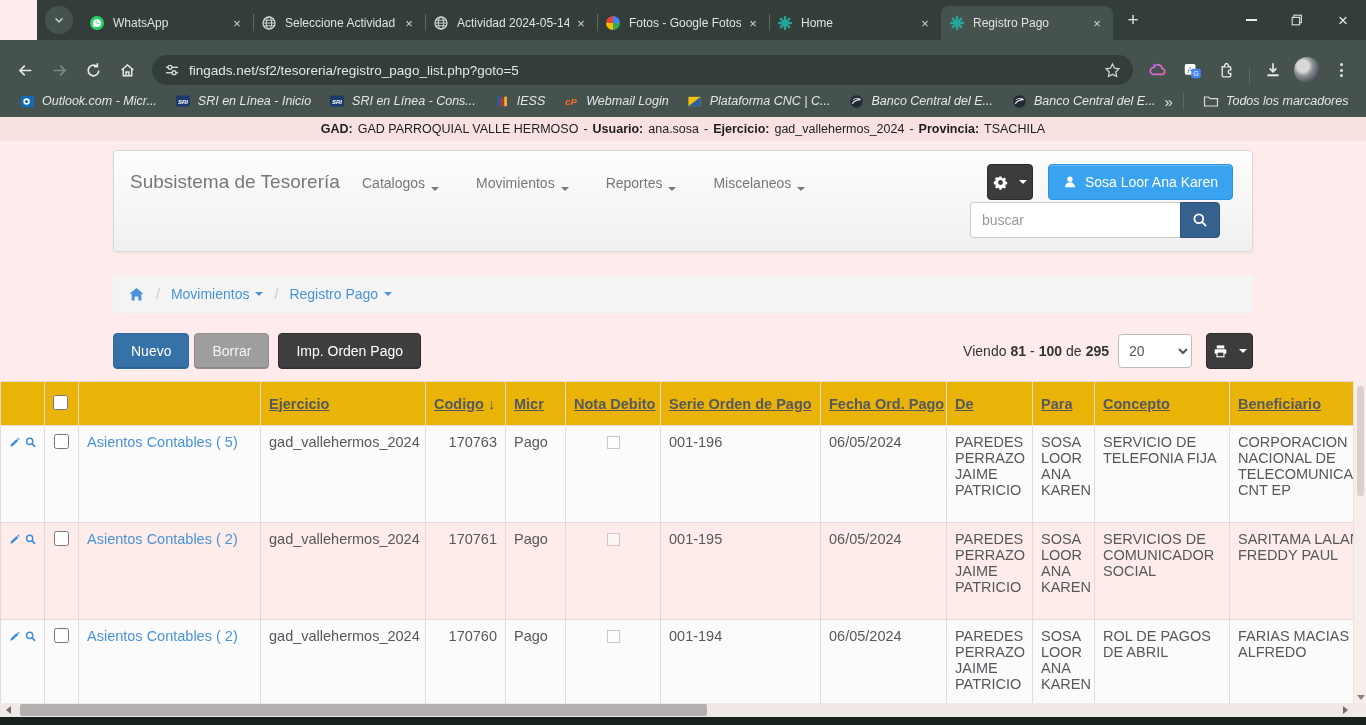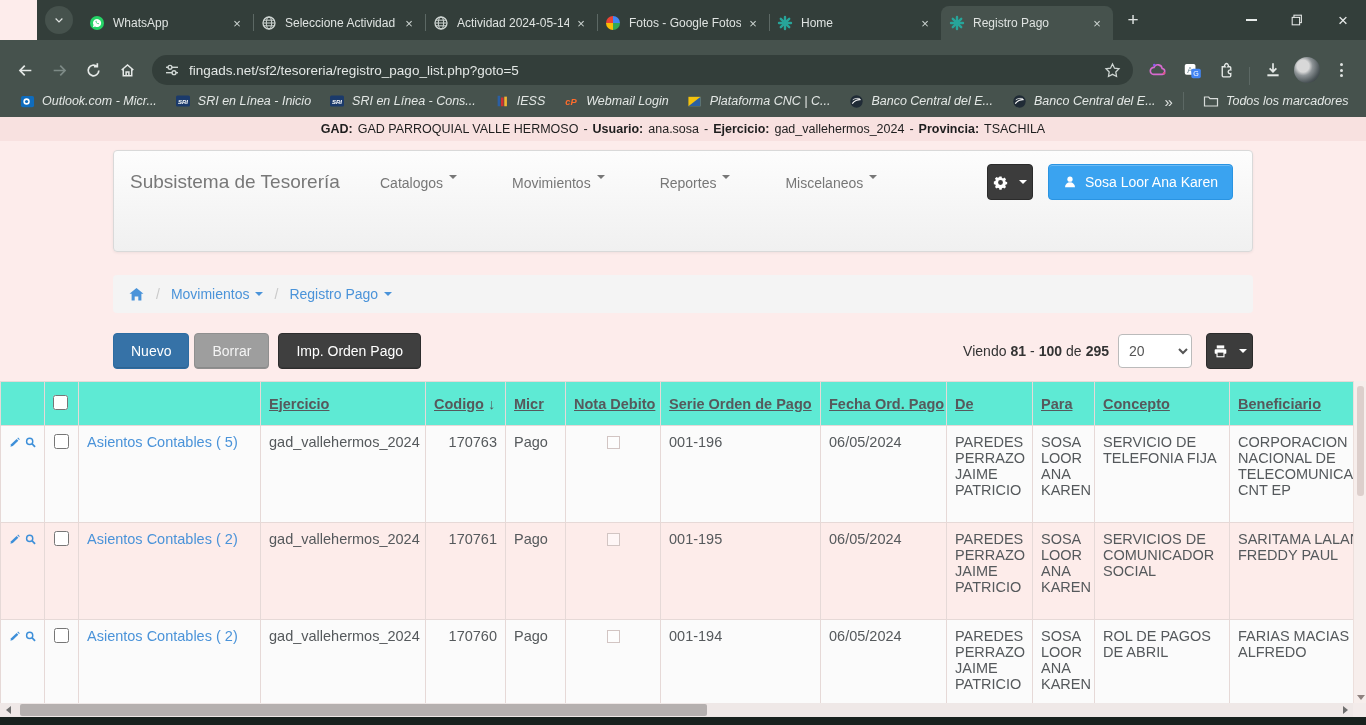--- a/index.html
+++ b/index.html
@@ -51,21 +51,21 @@
   .webpage { position:relative; height:608px; background:#fdeceb; overflow:hidden; }
   .gadbar { height:24px; background:#f8e1e0; display:flex; justify-content:center; align-items:center;
     font-size:12.5px; color:#1e1e1e; gap:5px; white-space:nowrap; }
   .gadbar b { font-weight:bold; }
 
   .container { width:1140px; margin:0 auto; }
   .panel { margin-top:9px; height:102px; background:linear-gradient(#fdfdfd,#f0f0f0);
     border:1px solid #d9d9d9; border-radius:4px; position:relative; box-shadow:0 1px 3px rgba(0,0,0,.06); }
   .brand { position:absolute; left:16px; top:20px; font-size:19px; color:#787878; }
   .menus { position:absolute; left:248px; top:24px; display:flex; gap:37px; font-size:14px; color:#777; }
-  .menu-item { display:flex; align-items:flex-start; cursor:pointer;margin-left:18px; }
+  .menu-item { display:flex; align-items:flex-end; cursor:pointer; }
   .caret { display:inline-block; border-left:4px solid transparent; border-right:4px solid transparent;
     border-top:4px solid currentColor; margin-left:6px; }
   .gear-btn { position:absolute; right:219px; top:13px; width:46px; height:36px; background:#3c3c3c;
     border:1px solid #2b2b2b; border-radius:4px; display:flex; align-items:center; justify-content:center;
     gap:5px; color:#fff; }
   .user-btn { position:absolute; right:19px; top:13px; height:36px; padding:0 14px; background:#3aa3f0;
     border:1px solid #2a94e2; border-radius:4px; color:#fff; font-size:14px; display:flex;
     align-items:center; gap:8px; box-shadow:inset 0 1px 0 rgba(255,255,255,.25); }
   .search-group { position:absolute; right:32px; bottom:13px; display:flex; }
   .search-input { width:210px; height:36px; border:1px solid #ccc; border-right:none;
@@ -90,21 +90,21 @@
   .paging b { font-weight:bold; }
   .page-size { width:74px; height:34px; border:1px solid #bbb; border-radius:4px; margin-left:9px;
     font-size:14px; color:#555; padding:0 6px; background:#fff; }
   .print-btn { width:47px; height:36px; background:#3c3c3c; border:1px solid #2b2b2b; border-radius:4px;
     margin-left:14px; display:flex; align-items:center; justify-content:center; gap:5px; color:#fff; }
 
   
   .tablewrap { margin-top:12px; height:322px; width:1353px; overflow:hidden; }
   table { border-collapse:collapse; width:1409px; table-layout:fixed; font-size:14.5px; color:#55595c; }
   th, td { border:1px solid #e6d9d7; }
-  thead th { background:#5eead4; font-weight:bold; color:#56595c; height:44px; padding:0 8px;
+  thead th { background:#eab308; font-weight:bold; color:#56595c; height:44px; padding:0 8px;
     text-align:left; white-space:nowrap; }
   .th-link { text-decoration:underline; cursor:pointer; }
   tbody tr { height:97px; }
   tbody td { vertical-align:top; padding:8px; background:#fbfbfb; }
   tr.alt td { background:#fdecea; }
   td.num { text-align:right; }
   td.center { text-align:center; }
   .tbl-link { color:#4a93d9; cursor:pointer; }
   .row-icons { display:flex; gap:4px; padding-top:1px; }
   .mini-cb { display:inline-block; width:13px; height:13px; border:1px solid #d2c5c3;
@@ -439,20 +439,29 @@
               <path fill-rule="evenodd" fill="#fff" d="M6.8 1.5h2.4l.3 1.6c.5.1.9.3 1.3.5l1.4-.9 1.7 1.7-.9 1.4c.2.4.4.8.5 1.3l1.6.3v2.4l-1.6.3c-.1.5-.3.9-.5 1.3l.9 1.4-1.7 1.7-1.4-.9c-.4.2-.8.4-1.3.5l-.3 1.6H6.8l-.3-1.6c-.5-.1-.9-.3-1.3-.5l-1.4.9-1.7-1.7.9-1.4c-.2-.4-.4-.8-.5-1.3l-1.6-.3V6.8l1.6-.3c.1-.5.3-.9.5-1.3l-.9-1.4 1.7-1.7 1.4.9c.4-.2.8-.4 1.3-.5zM8 5.4a2.6 2.6 0 1 0 0 5.2 2.6 2.6 0 0 0 0-5.2z"></path>
             </svg>
           <span class="caret"></span>
         </div>
         <div class="user-btn">
           <svg width="14" height="14" viewBox="0 0 16 16">
               <circle cx="8" cy="4.8" r="3" fill="#fff"></circle>
               <path d="M2.3 14a5.7 5.7 0 0 1 11.4 0z" fill="#fff"></path>
             </svg>
           <span>Sosa Loor Ana Karen</span>
+        </div>
+        <div class="search-group">
+          <input class="search-input" type="text" placeholder="buscar" style="">
+          <div class="search-btn">
+            <svg width="16" height="16" viewBox="0 0 16 16">
+                <circle cx="6.8" cy="6.8" r="4.4" fill="none" stroke="#fff" stroke-width="1.8"></circle>
+                <line x1="10.2" y1="10.2" x2="14" y2="14" stroke="#fff" stroke-width="1.8"></line>
+              </svg>
+          </div>
         </div>
       </div>
 
       <div class="breadcrumbbar">
         <svg width="17" height="17" viewBox="0 0 16 16">
             <path d="M8 1.8 14.6 7.4h-2V13.6H9.7V9.8H6.3v3.8H3.4V7.4h-2z" fill="#4a93d9"></path>
           </svg>
         <span class="sep">/</span>
         <span class="crumb">
             <span>Movimientos</span>

